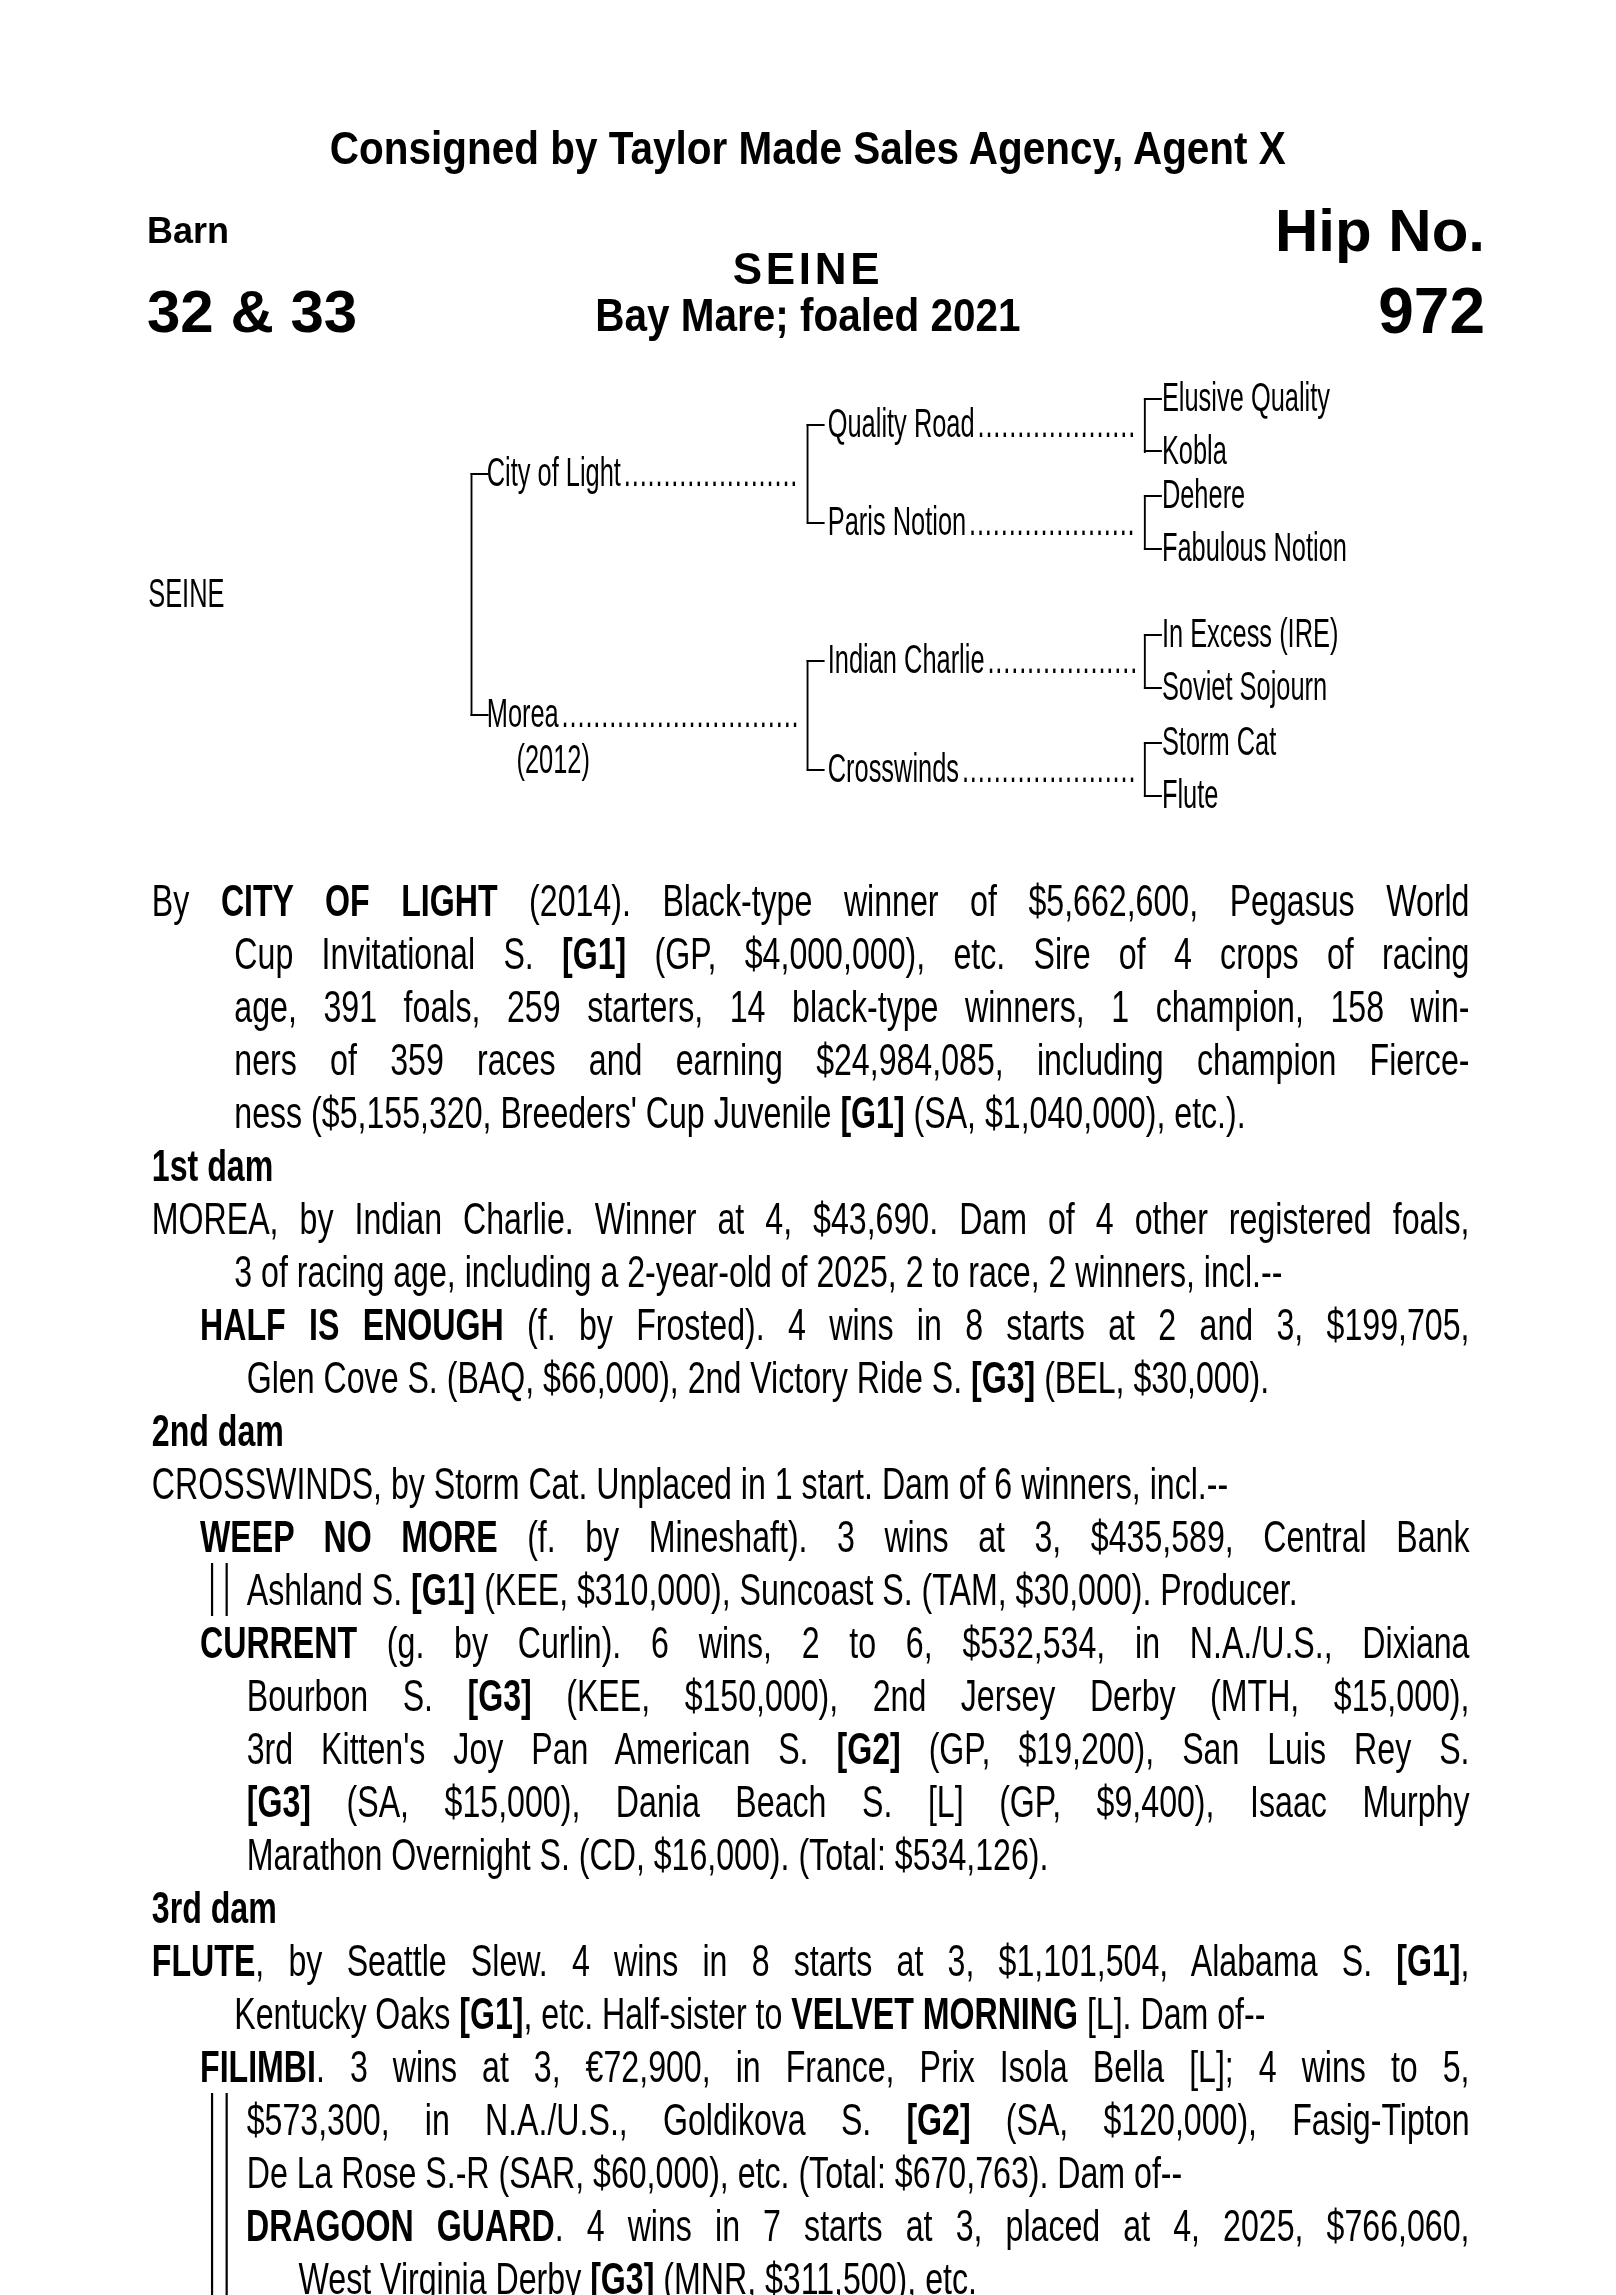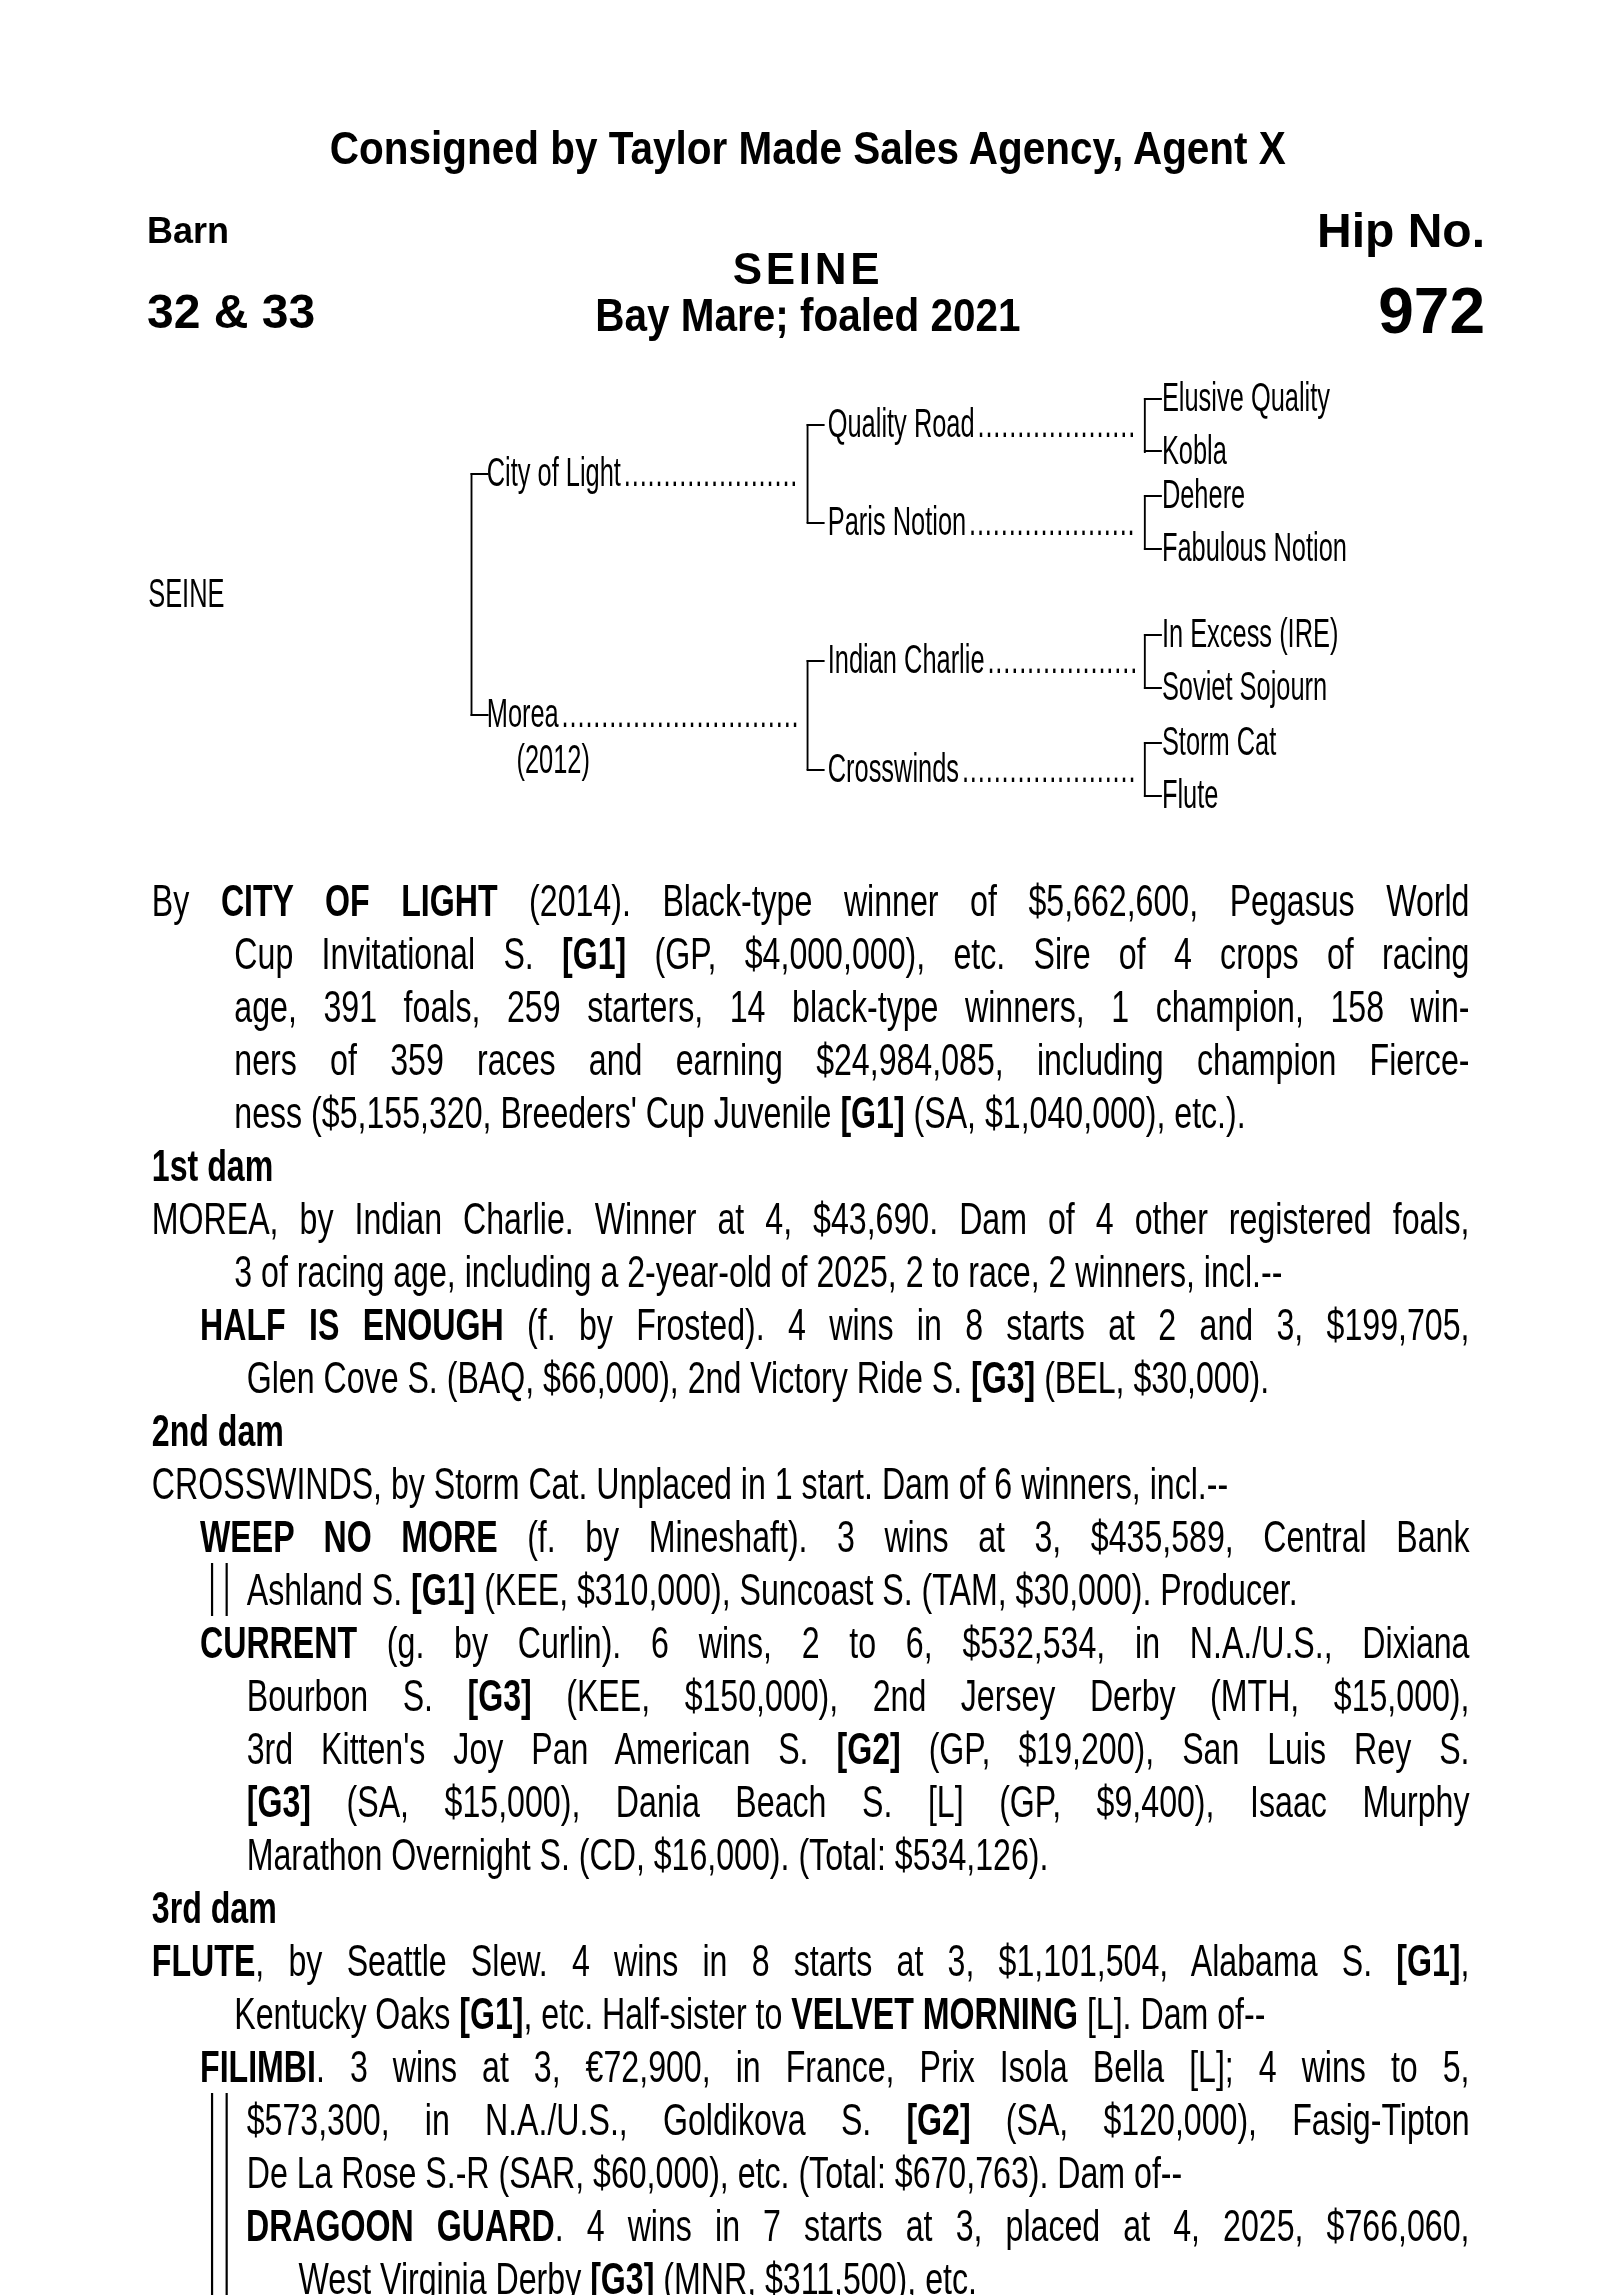--- a/index.html
+++ b/index.html
@@ -10,22 +10,22 @@
   .hdrLayer{width:1836px;height:413px;transform:scaleX(0.88);}
   .pedLayer{width:2606px;height:872px;transform:scaleX(0.62);}
   .bodyLayer{width:2214px;height:2387px;transform:scaleX(0.73);top:874px;}
   
   .center{position:absolute;left:0;width:100%;text-align:center;}
   .consigned{top:122px;font-size:46px;line-height:53px;font-weight:bold;}
   .baymare{top:289px;font-size:46px;line-height:53px;font-weight:bold;}
   .hornametitle{position:absolute;left:0;width:1616px;text-align:center;top:246px;
         font-size:44px;font-weight:bold;letter-spacing:3.7px;line-height:46px;}
   .barnlabel{position:absolute;left:147px;top:204px;font-size:36px;font-weight:bold;line-height:53px;}
-  .barnvalue{position:absolute;left:147px;top:285px;font-size:48px;font-weight:bold;line-height:53px;}
-  .hiplabel{position:absolute;right:131px;top:204px;font-size:48px;font-weight:bold;line-height:53px;text-align:left;}
+  .barnvalue{position:absolute;left:147px;top:285px;font-size:60px;font-weight:bold;line-height:53px;}
+  .hiplabel{position:absolute;right:131px;top:204px;font-size:60px;font-weight:bold;line-height:53px;text-align:left;}
   .hipvalue{position:absolute;right:131px;top:285px;font-size:64px;font-weight:bold;line-height:53px;text-align:right;}
   
   .pednode{position:absolute;display:flex;align-items:baseline;font-size:41px;line-height:46px;white-space:nowrap;}
   .pedname{flex:0 0 auto;}
   .leader{flex:1 1 auto;overflow:hidden;white-space:nowrap;letter-spacing:1.4px;margin:0 4.6px;}
   .pedleaf{position:absolute;font-size:41px;line-height:46px;white-space:nowrap;}
   .pedyear{position:absolute;font-size:41px;line-height:46px;white-space:nowrap;}
   .vline{position:absolute;width:3.2px;background:#000;}
   .tick{position:absolute;height:2.3px;width:28.5px;background:#000;}
   

